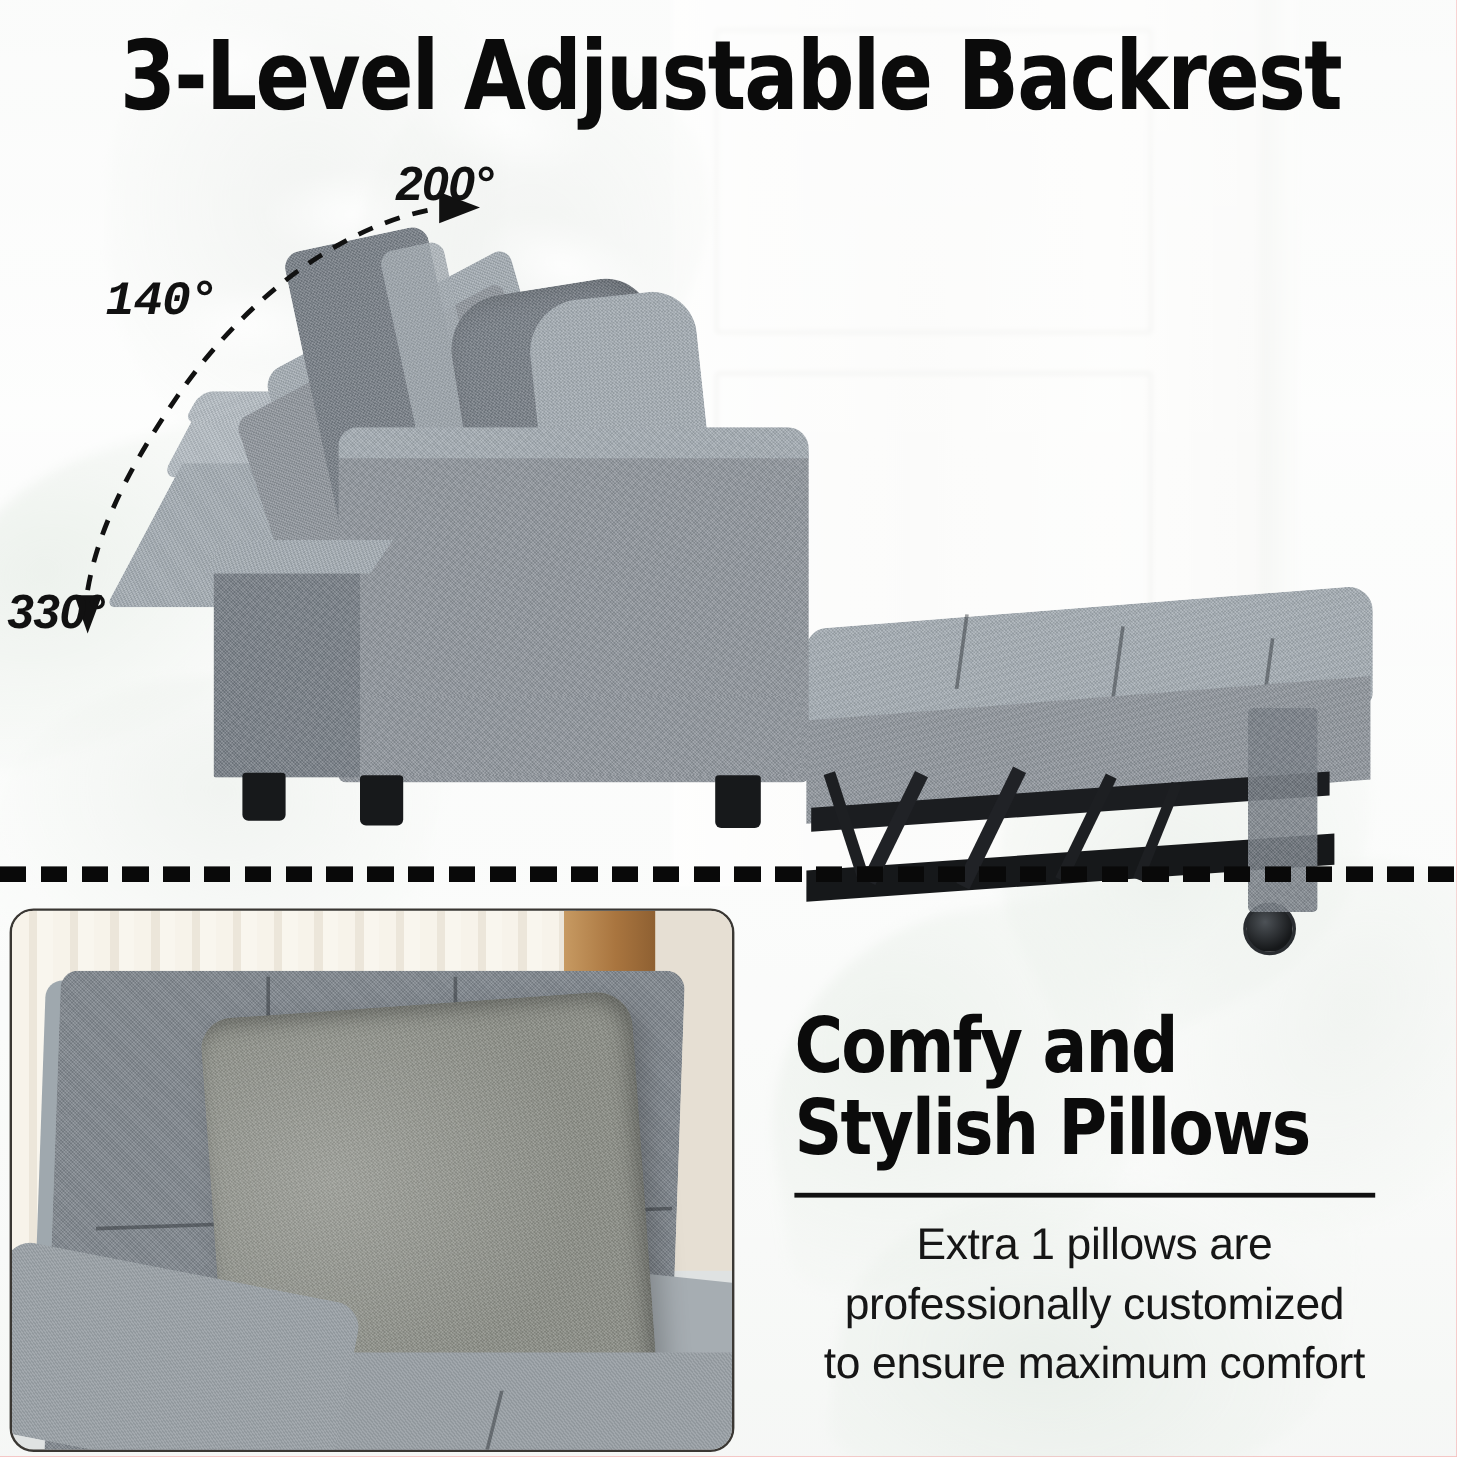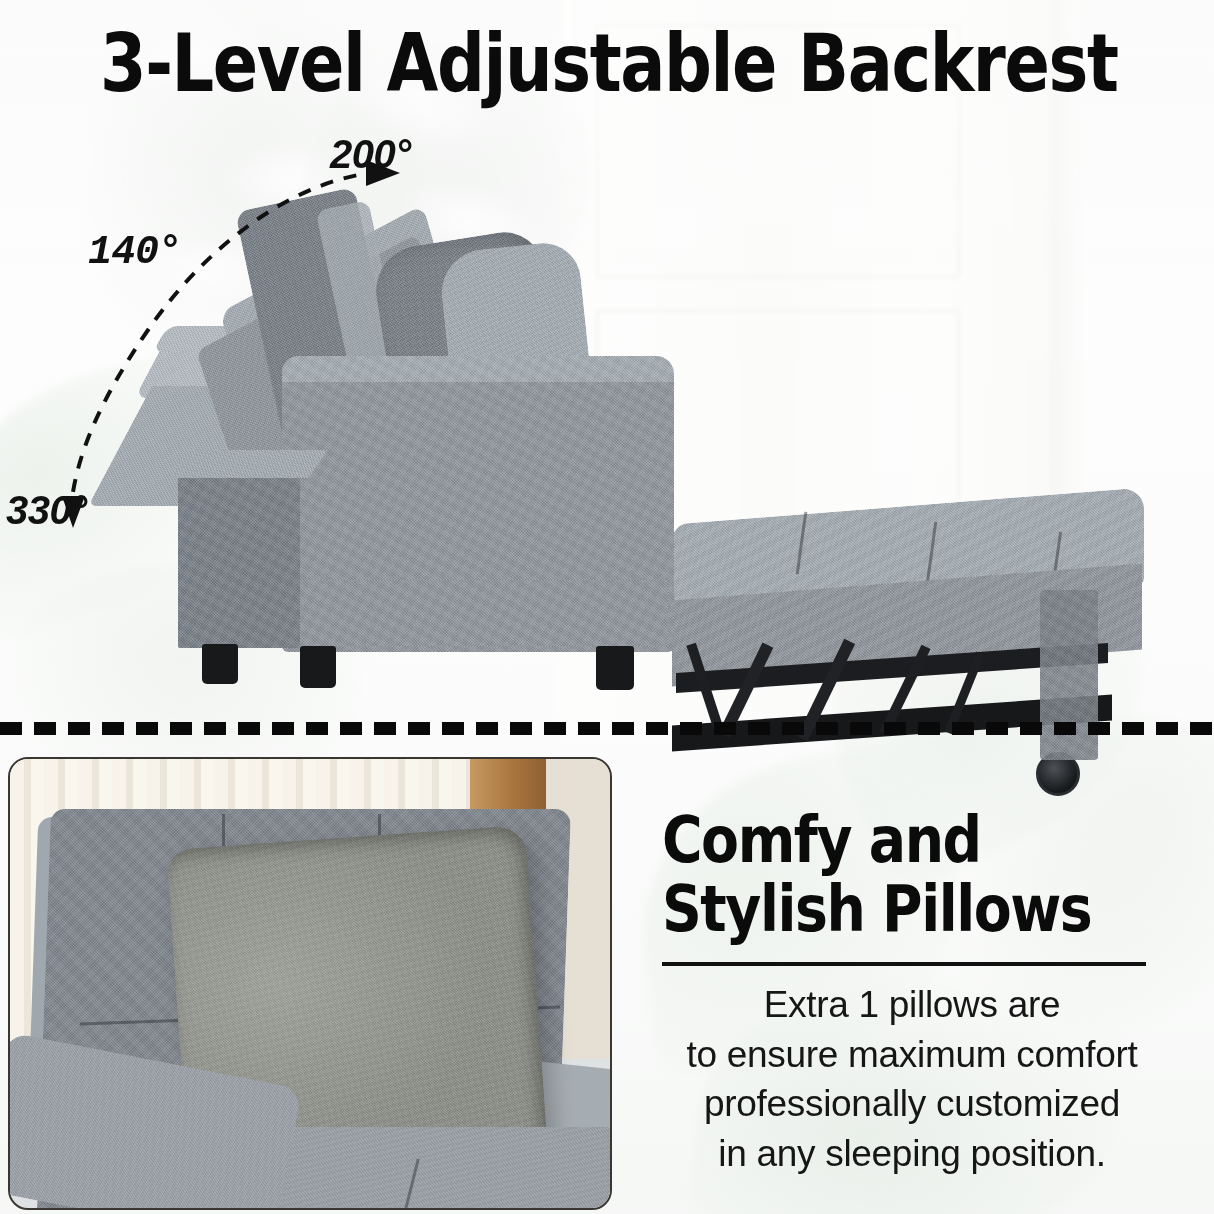--- a/index.html
+++ b/index.html
@@ -123,21 +123,21 @@
   .ph-arm{position:absolute;left:-20px;top:300px;width:300px;height:160px;
     background:#9aa1a6;border-radius:22px;transform:rotate(11deg);
     background-image:repeating-linear-gradient(44deg,rgba(255,255,255,.09) 0 1px,rgba(0,0,0,.05) 1px 2px);}
   .ph-seat{position:absolute;left:200px;top:368px;width:420px;height:110px;
     background:#99a0a5;transform:skewX(-14deg);
     background-image:repeating-linear-gradient(44deg,rgba(255,255,255,.08) 0 1px,rgba(0,0,0,.05) 1px 2px);}
   .ph-seat2{position:absolute;left:390px;top:300px;width:230px;height:90px;
     background:#a6adb2;transform:skewY(6deg);}
 
   
-  .rt{position:absolute;left:662px;top:806px;width:500px;}
+  .rt{position:absolute;left:662px;top:838px;width:500px;}
   .rt h2{
     margin:0;font-size:64px;line-height:1.08;font-weight:700;color:#0b0b0b;
     letter-spacing:-1.5px;font-family:"DejaVu Sans Condensed","Liberation Sans",sans-serif;
     font-stretch:condensed;transform:scaleX(.96);transform-origin:left center;white-space:nowrap;
   }
   .rt hr{
     border:none;border-top:4px solid #111;margin:18px 0 14px 0;width:484px;
   }
   .rt p{
     margin:0;font-size:37px;line-height:1.34;color:#161616;font-weight:400;
@@ -239,18 +239,17 @@
     <div class="ph-seat"></div>
     <div class="ph-seam" style="left:398px;top:400px;width:3px;height:70px;transform:skewX(-14deg);"></div>
     <div class="ph-arm"></div>
   </div>
 
   <div class="rt">
     <h2>Comfy and</h2>
     <h2>Stylish Pillows</h2>
     <hr>
     <p>Extra 1 pillows are</p>
+    <p>professionally customized</p>
     <p>to ensure maximum comfort</p>
-    <p>professionally customized</p>
-    <p>in any sleeping position.</p>
   </div>
 
 </div>
 
 </body></html>

